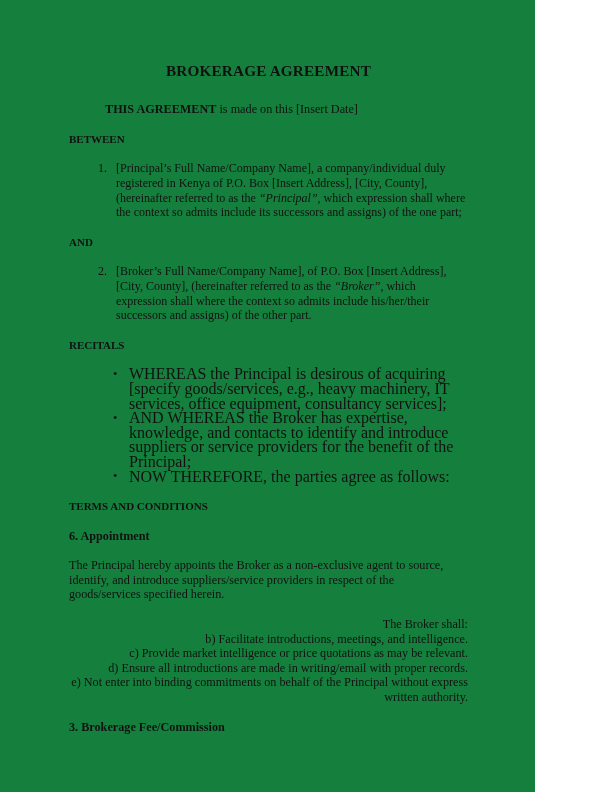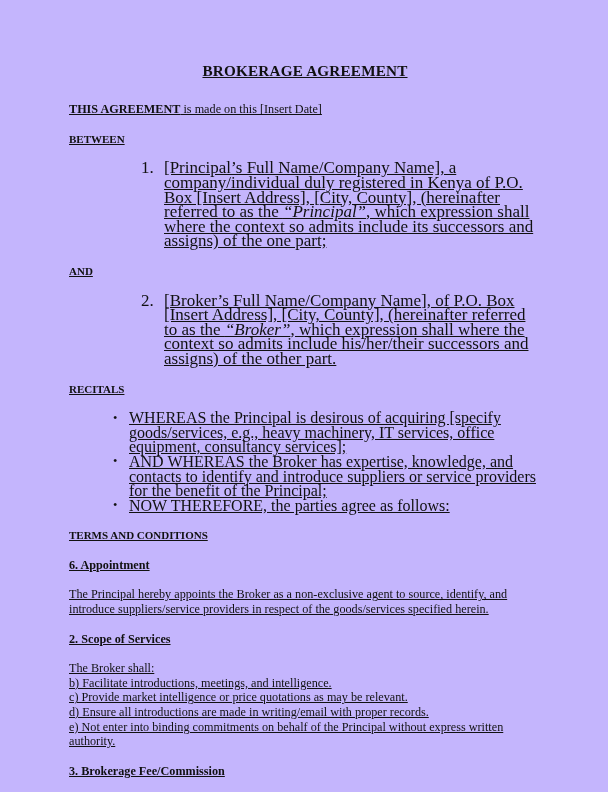--- a/index.html
+++ b/index.html
@@ -9,26 +9,25 @@
   }
   body {
     width: 612px;
     height: 792px;
     font-family: "Liberation Serif", "DejaVu Serif", serif;
     color: #111111;
     -webkit-font-smoothing: antialiased;
   }
   .page {
     position: relative;
-    width: 608px;
+    width: 535px;
     height: 792px;
-    background: #c4b5fd;
+    background: #15803d;
     box-sizing: border-box;
     padding: 62px 67px 0 69px;
-    text-decoration: underline;
   }
   .doc-title {
     text-align: center;
     font-size: 15.2px;
     font-weight: bold;
     letter-spacing: 0.2px;
     margin: 0 0 22px 0;
     line-height: 1.2;
   }
   .para {
@@ -41,35 +40,35 @@
     font-size: 11px;
     font-weight: bold;
     line-height: 14.6px;
     margin: 0 0 15px 0;
   }
   .heading.sub {
     font-size: 12.2px;
   }
   b, .b {
     font-weight: bold;
+    margin-left: 36px;
   }
   i, .i {
     font-style: italic;
   }
   ol.num-list {
     margin: 0 0 15px 0;
     padding: 0 0 0 41px;
     list-style-position: outside;
   }
   ol.num-list > li {
-    font-size: 17px;
+    font-size: 12px;
     line-height: 14.6px;
     padding-left: 6px;
     margin-bottom: 0;
-    margin-left: 48px;
   }
   ul.bullet-list {
     margin: 0 0 15px 0;
     padding: 0 0 0 44px;
     list-style: none;
   }
   ul.bullet-list > li {
     font-size: 16px;
     line-height: 14.6px;
     position: relative;
@@ -79,20 +78,21 @@
     content: "\2022";
     position: absolute;
     left: 0;
     top: -0.5px;
     font-size: 12.5px;
   }
   .block-lines {
     font-size: 12.2px;
     line-height: 14.6px;
     margin: 0 0 15px 0;
+    text-align: right;
   }
   .block-lines div {
     margin: 0;
   }
 </style>
 </head>
 <body>
 
 <div class="page">
 
@@ -119,21 +119,20 @@
     <li>AND WHEREAS the Broker has expertise, knowledge, and contacts to identify and introduce suppliers or service providers for the benefit of the Principal;</li>
     <li>NOW THEREFORE, the parties agree as follows:</li>
   </ul>
 
   <p class="heading">TERMS AND CONDITIONS</p>
 
   <p class="heading sub">6. Appointment</p>
 
   <p class="para">The Principal hereby appoints the Broker as a non-exclusive agent to source, identify, and introduce suppliers/service providers in respect of the goods/services specified herein.</p>
 
-  <p class="heading sub">2. Scope of Services</p>
 
   <div class="block-lines">
     <div>The Broker shall:</div>
     <div>b) Facilitate introductions, meetings, and intelligence.</div>
     <div>c) Provide market intelligence or price quotations as may be relevant.</div>
     <div>d) Ensure all introductions are made in writing/email with proper records.</div>
     <div>e) Not enter into binding commitments on behalf of the Principal without express written authority.</div>
   </div>
 
   <p class="heading sub">3. Brokerage Fee/Commission</p>

